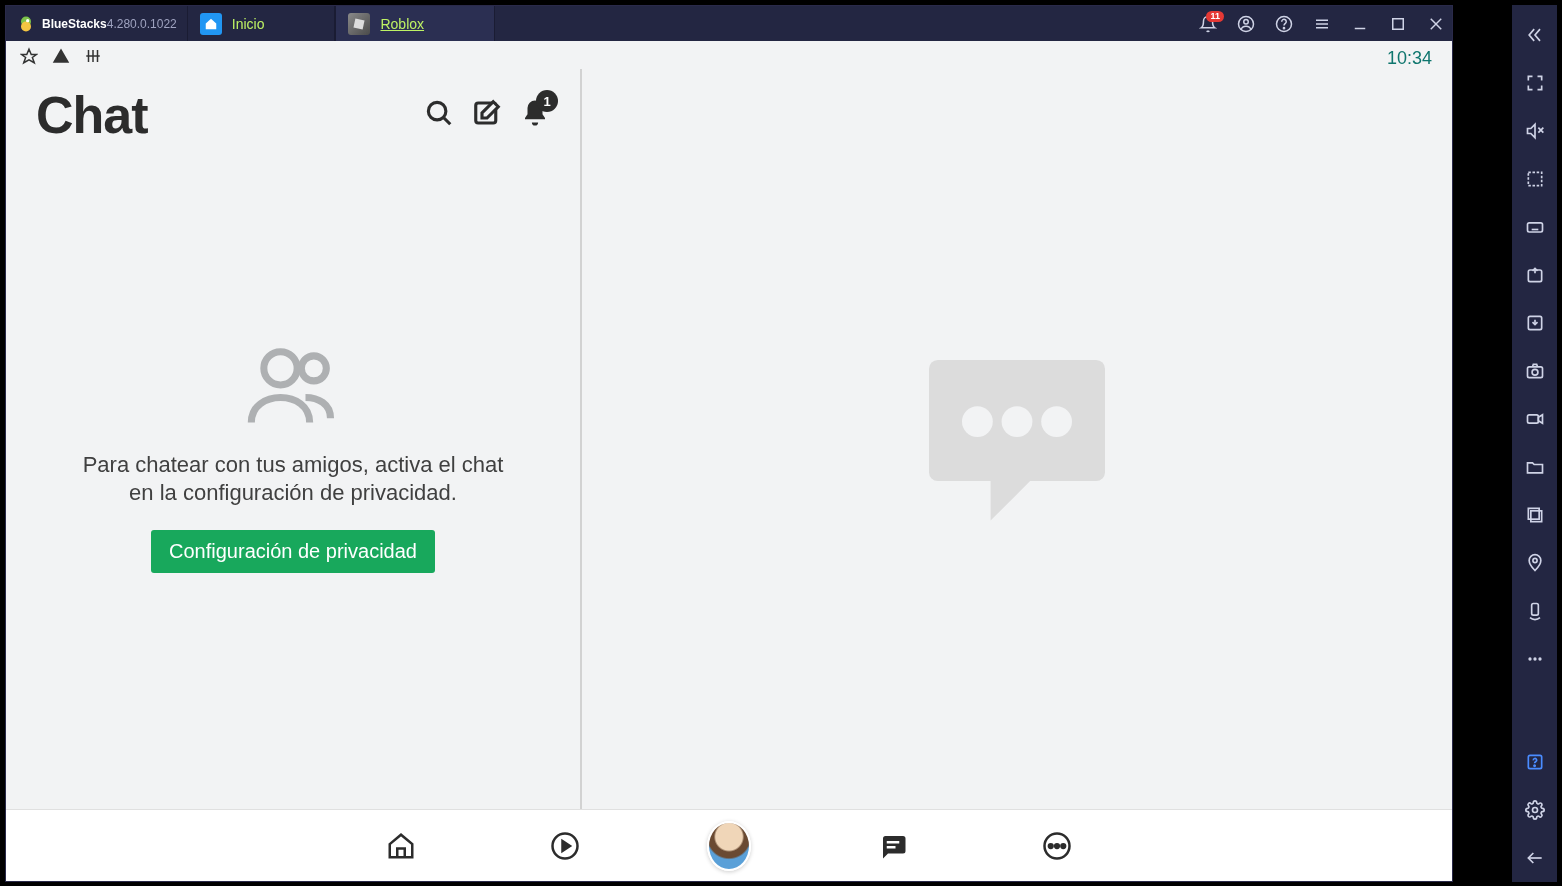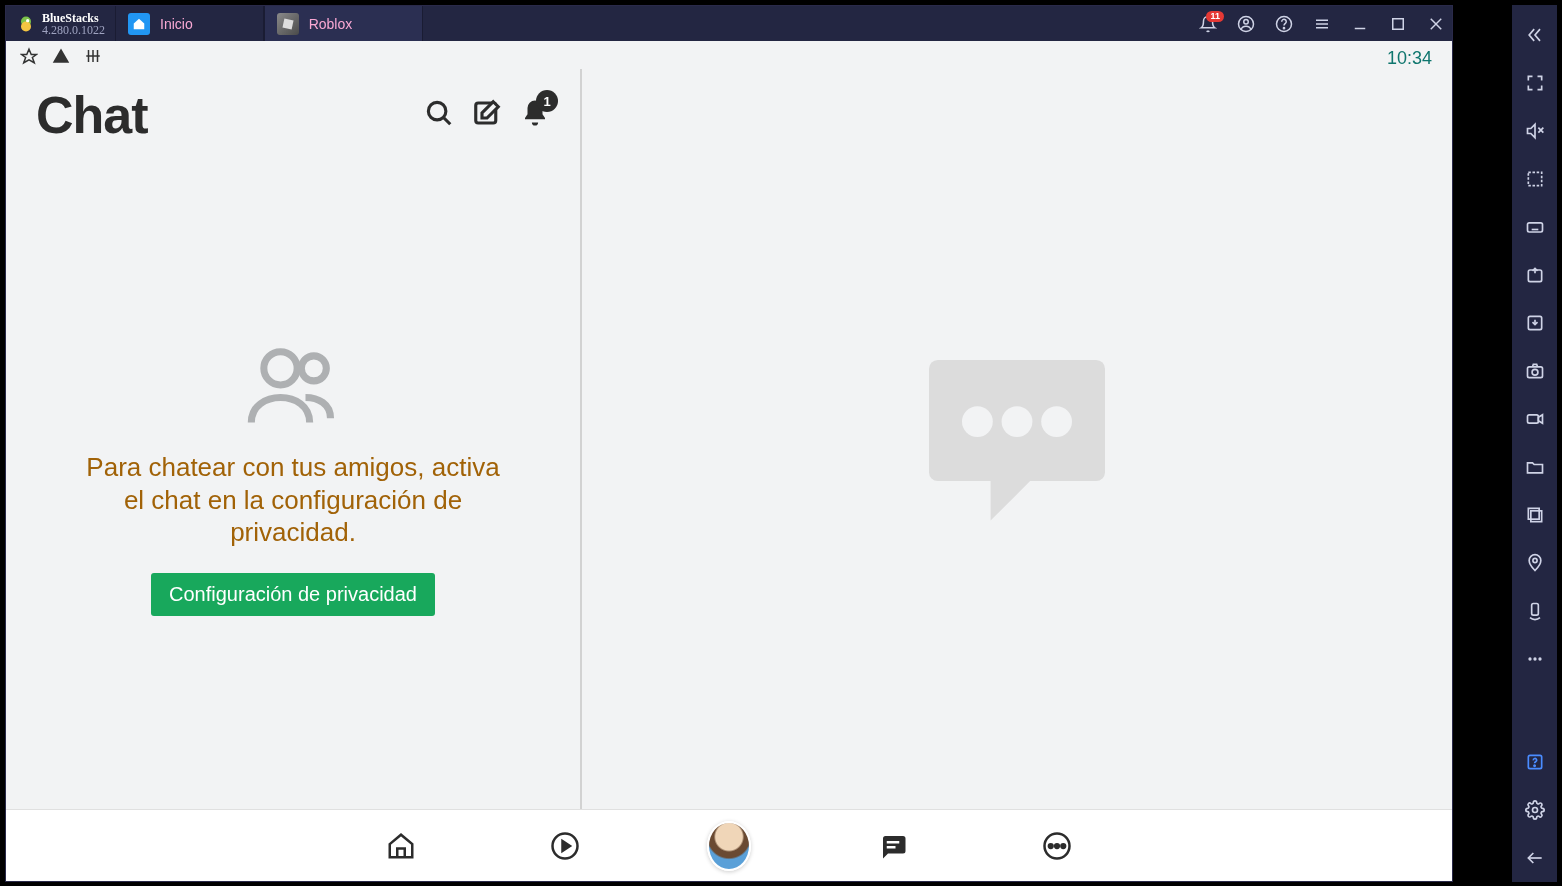--- a/index.html
+++ b/index.html
@@ -30,36 +30,36 @@
 .brand {
   display: flex;
   align-items: center;
   gap: 6px;
   padding: 0 10px;
   height: 100%;
 }
 .brand-logo {
   width: 20px; height: 20px;
 }
-.brand-text { display: flex; flex-direction: column; line-height: 1; font-family: Liberation Serif, serif; }
+.brand-text { display: flex; flex-direction: row; line-height: 1; }
 .brand-name { font-size: 12px; font-weight: 700; color: #fff; }
 .brand-ver { font-size: 12px; color: #9fa3c0; }
 .tabs { display: flex; height: 100%; }
 .tab {
   display: flex;
   align-items: center;
   gap: 10px;
   padding: 0 70px 0 12px;
   border-left: 1px solid #1a1c33;
   border-right: 1px solid #1a1c33;
   font-size: 14px;
-  color: #f9a8d4;
+  color: #bef264;
   cursor: pointer;
 }
-.tab.active { background: #2b2f52; }
+.tab.active { background: #2b2f52; text-decoration: underline; }
 .tab-icon { width: 22px; height: 22px; border-radius: 3px; display:flex; align-items:center; justify-content:center;}
 .tab-icon.inicio { background: #2196f3; }
 .tab-icon.roblox { background: linear-gradient(135deg,#8a8a8a,#4a4a4a); }
 .title-controls {
   position: absolute;
   right: 6px;
   display: flex;
   align-items: center;
   gap: 18px;
 }
@@ -154,22 +154,22 @@
   font-size: 13px; font-weight: 700;
 }
 .empty-state {
   display: flex;
   flex-direction: column;
   align-items: center;
   padding-top: 180px;
 }
 .empty-state svg.people { width: 100px; height: 100px; color: #aeb0b2; }
 .empty-msg {
-  font-size: 26px;
-  color: #a16207;
+  font-size: 22px;
+  color: #404040;
   text-align: center;
   max-width: 440px;
   margin-top: 16px;
   line-height: 1.25;
 }
 .privacy-btn {
   margin-top: 24px;
   background: #18a85c;
   color: #fff;
   font-size: 20px;

